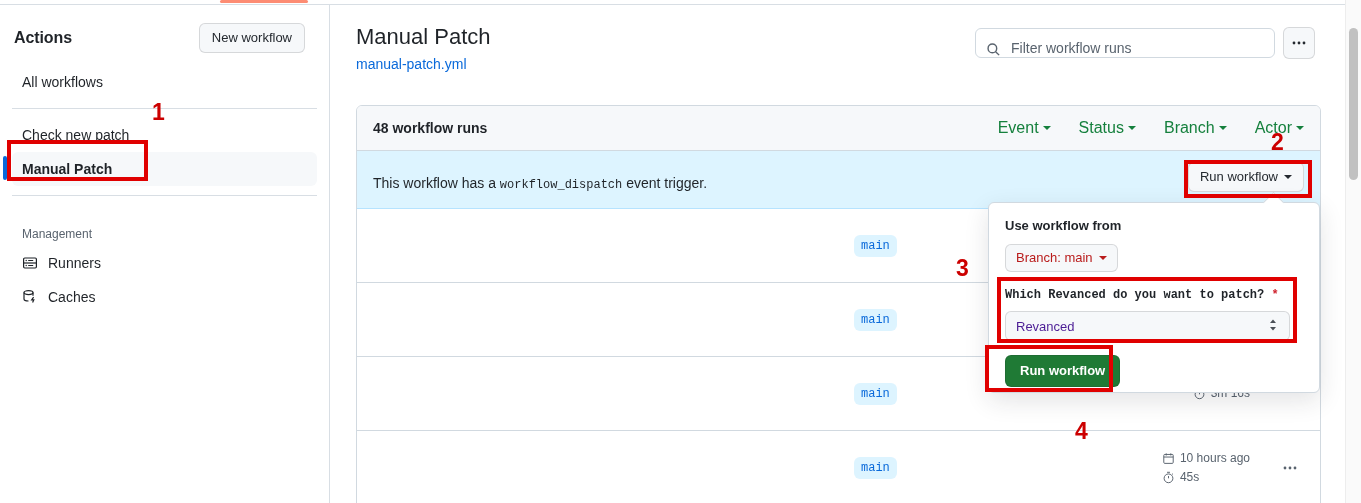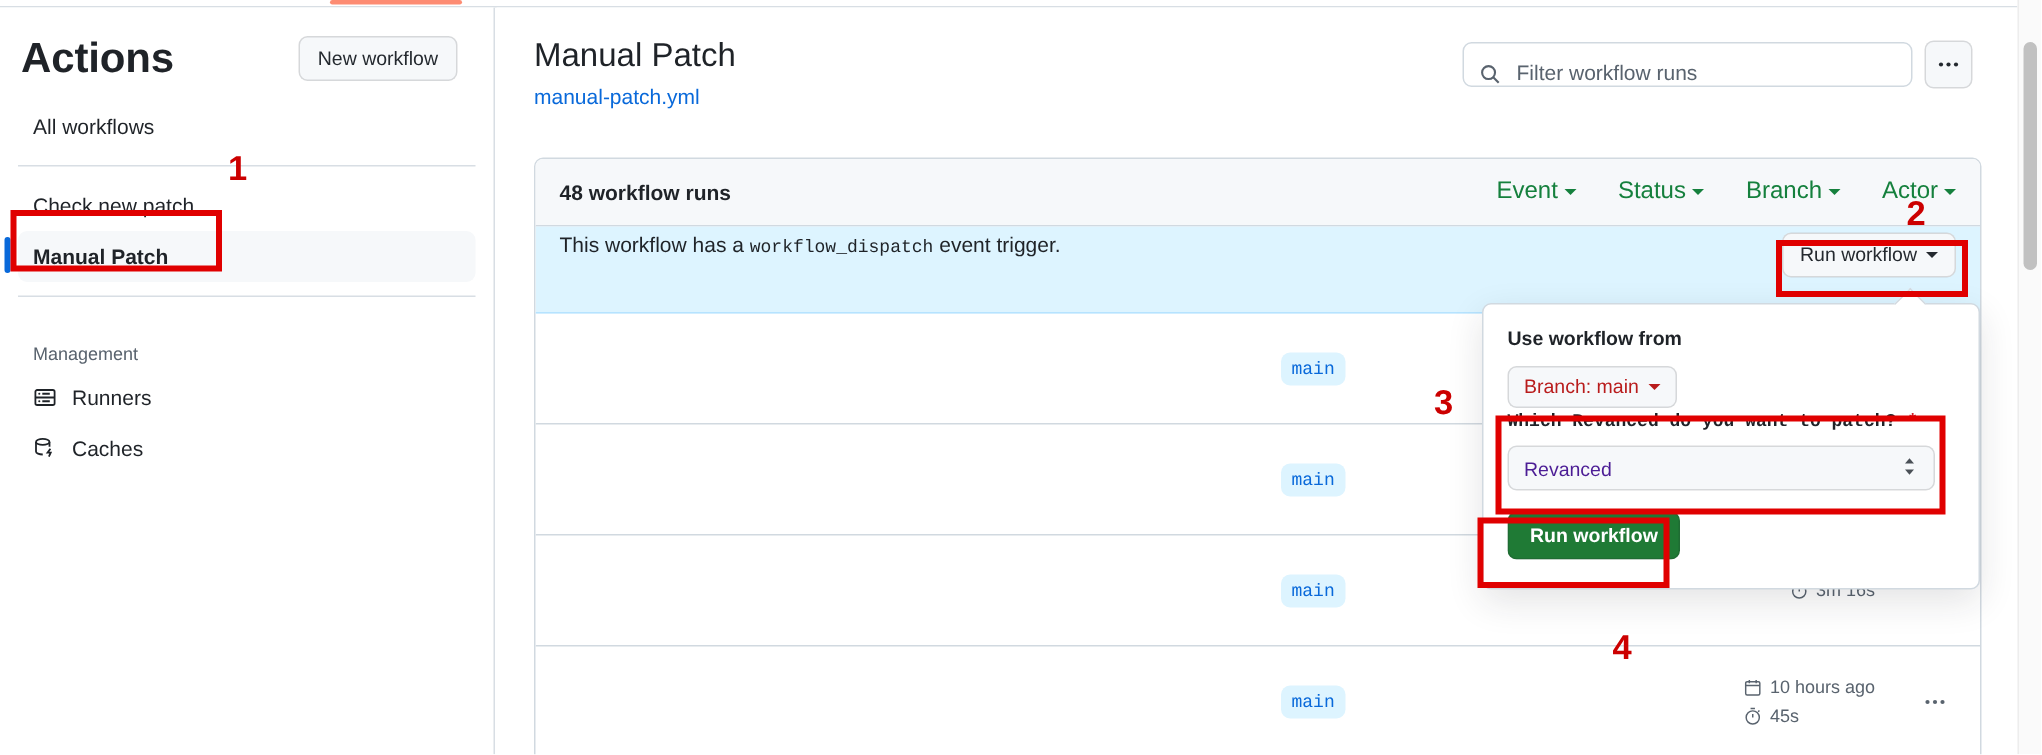--- a/index.html
+++ b/index.html
@@ -42,21 +42,21 @@
     border-right: 1px solid #d8dee4;
     box-sizing: border-box;
   }
   .sidebar-head {
     display: flex;
     align-items: center;
     justify-content: space-between;
     padding: 18px 24px 12px 14px;
   }
   .sidebar-title {
-    font-size: 28px;
+    font-size: 16px;
     font-weight: 700;
     color: #1f2328;
     letter-spacing: -0.1px;
   }
   .new-workflow-btn {
     font-size: 13px;
     color: #24292f;
     background: #f6f8fa;
     border: 1px solid rgba(31,35,40,0.15);
     border-radius: 6px;
@@ -205,23 +205,23 @@
     border-top: 4px solid currentColor;
     display: inline-block;
   }
 
   .dispatch-banner {
     position: relative;
     height: 58px;
     background: #ddf4ff;
     border-bottom: 1px solid #b6e3ff;
     display: flex;
-    align-items: flex-start;
+    align-items: flex-end;
     justify-content: space-between;
-    padding: 4px 16px;
+    padding: 16px 16px;
     box-sizing: border-box;
   }
   .dispatch-text { font-size: 14px; color: #1f2328; }
   .dispatch-text code {
     font-family: "Liberation Mono", monospace;
     font-size: 12px;
     background: transparent;
     color: #1f2328;
   }
   .run-workflow-btn {
@@ -310,21 +310,21 @@
     gap: 6px;
     font-size: 13px;
     color: #b91c1c;
     background: #f6f8fa;
     border: 1px solid rgba(31,35,40,0.15);
     border-radius: 6px;
     padding: 4px 10px;
     line-height: 18px;
   }
   .input-question {
-    margin-top: 0;
+    margin-top: 14px;
     font-family: "Liberation Mono", monospace;
     font-size: 12px;
     font-weight: 700;
     color: #1f2328;
     line-height: 18px;
   }
   .req-star { color: #cf222e; font-weight: 700; }
   .value-select {
     margin-top: 7px;
     width: 285px;

